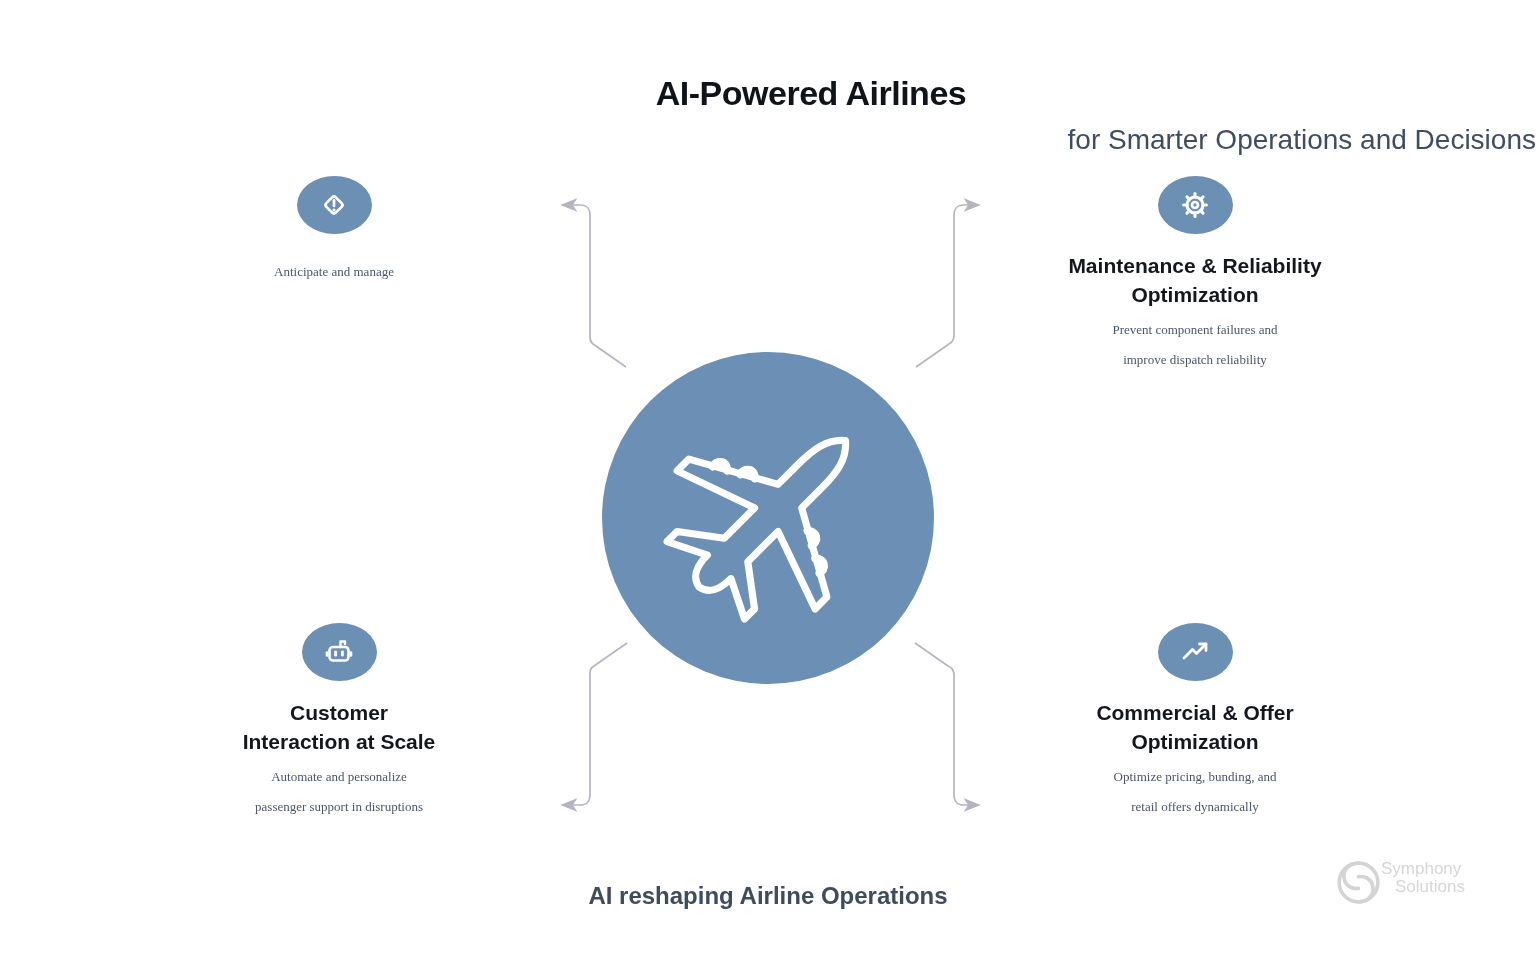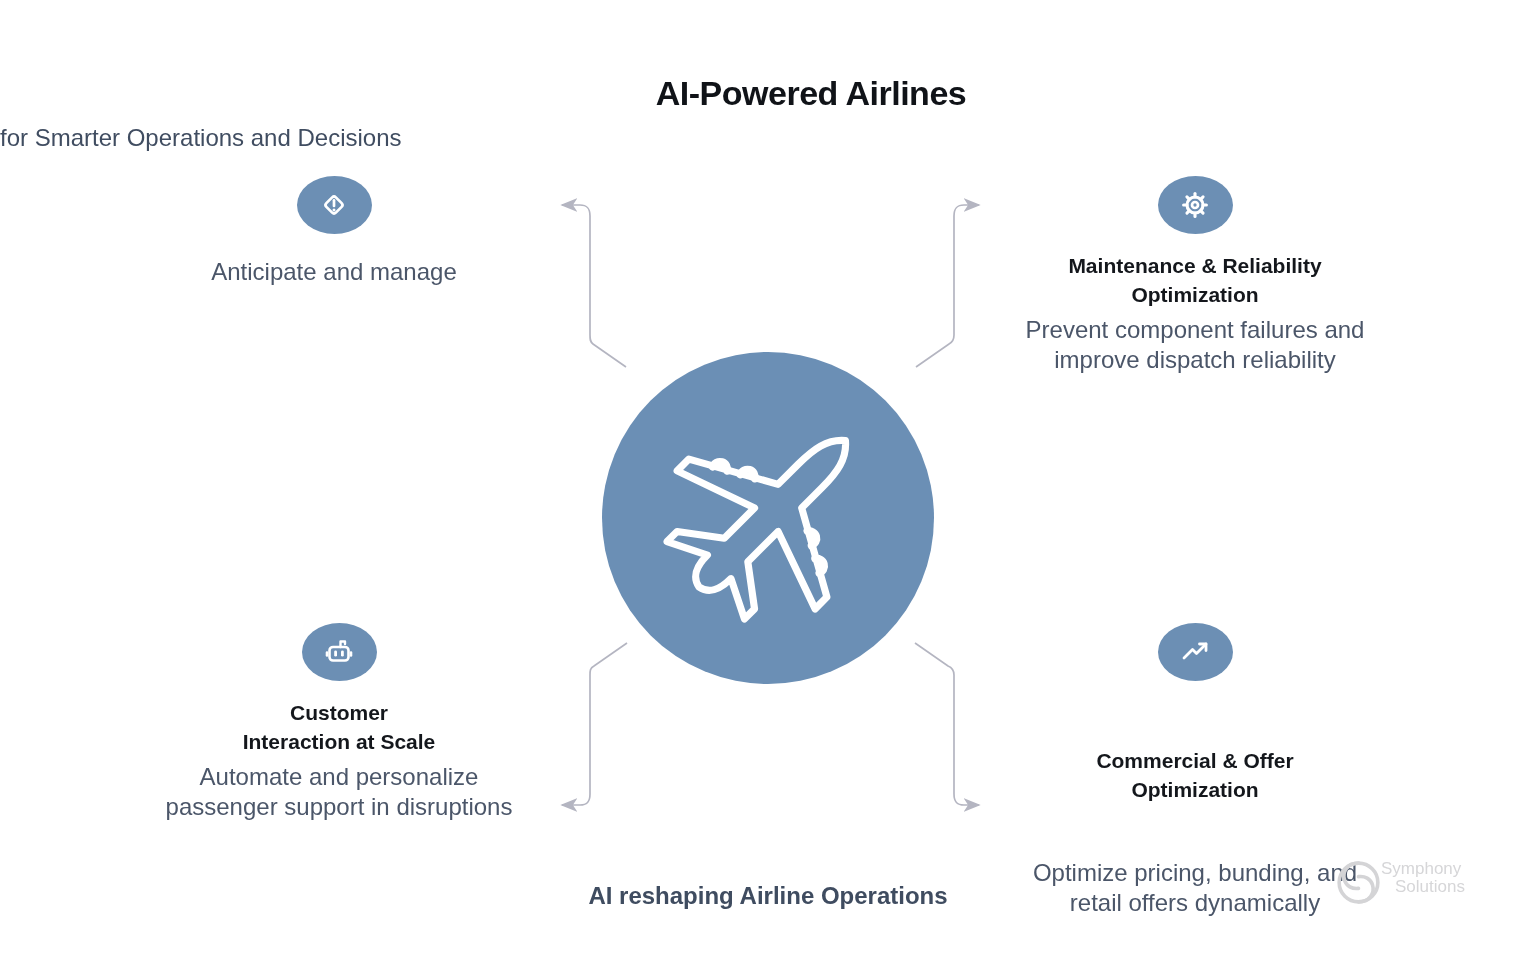--- a/index.html
+++ b/index.html
@@ -5,40 +5,40 @@
   html,body{margin:0;padding:0;background:#ffffff;}
   .canvas{
     position:relative;width:1536px;height:953px;background:#ffffff;overflow:hidden;
     font-family:"Liberation Sans", sans-serif;
   }
   .main-title{
     position:absolute;left:0;top:74px;width:100%;text-align:center;
     font-size:34px;font-weight:700;color:#101318;letter-spacing:-0.5px;padding-left:43px;
   }
   .main-subtitle{
-    position:absolute;left:0;top:124px;width:100%;text-align:left;
-    font-size:24px;font-weight:400;color:#404d61;
+    position:absolute;left:0;top:124px;width:100%;text-align:right;
+    font-size:28px;font-weight:400;color:#404d61;
   }
   .quadrant{
     position:absolute;width:420px;display:flex;flex-direction:column;align-items:center;
   }
   .q-tl{left:124px;top:176px;}
   .q-tr{left:985px;top:176px;}
   .q-bl{left:129px;top:623px;}
-  .q-br{left:985px;top:623px;gap:48px;}
+  .q-br{left:985px;top:623px;}
   .icon-ellipse{
     width:75px;height:58px;border-radius:50%;background:#6C8FB4;
     display:flex;align-items:center;justify-content:center;margin-bottom:17px;
     flex:0 0 auto;
   }
   .q-title{
     font-size:21px;line-height:29px;font-weight:700;color:#14171c;text-align:center;
   }
   .q-desc{
-    margin-top:6px;font-size:24px;line-height:30px;font-weight:400;color:#4b5669;text-align:center;
+    margin-top:6px;font-size:13px;line-height:30px;font-weight:400;color:#4b5669;text-align:center;font-family:Liberation Serif, serif;
   }
   .center-circle{
     position:absolute;left:602px;top:352px;width:332px;height:332px;border-radius:50%;
     background:#6B8FB5;display:flex;align-items:center;justify-content:center;
   }
   .plane-svg{transform:rotate(45deg);}
   .connectors{position:absolute;left:0;top:0;pointer-events:none;}
   .caption{
     position:absolute;left:0;top:882px;width:100%;text-align:center;
     font-size:24px;font-weight:700;color:#3f4c60;

